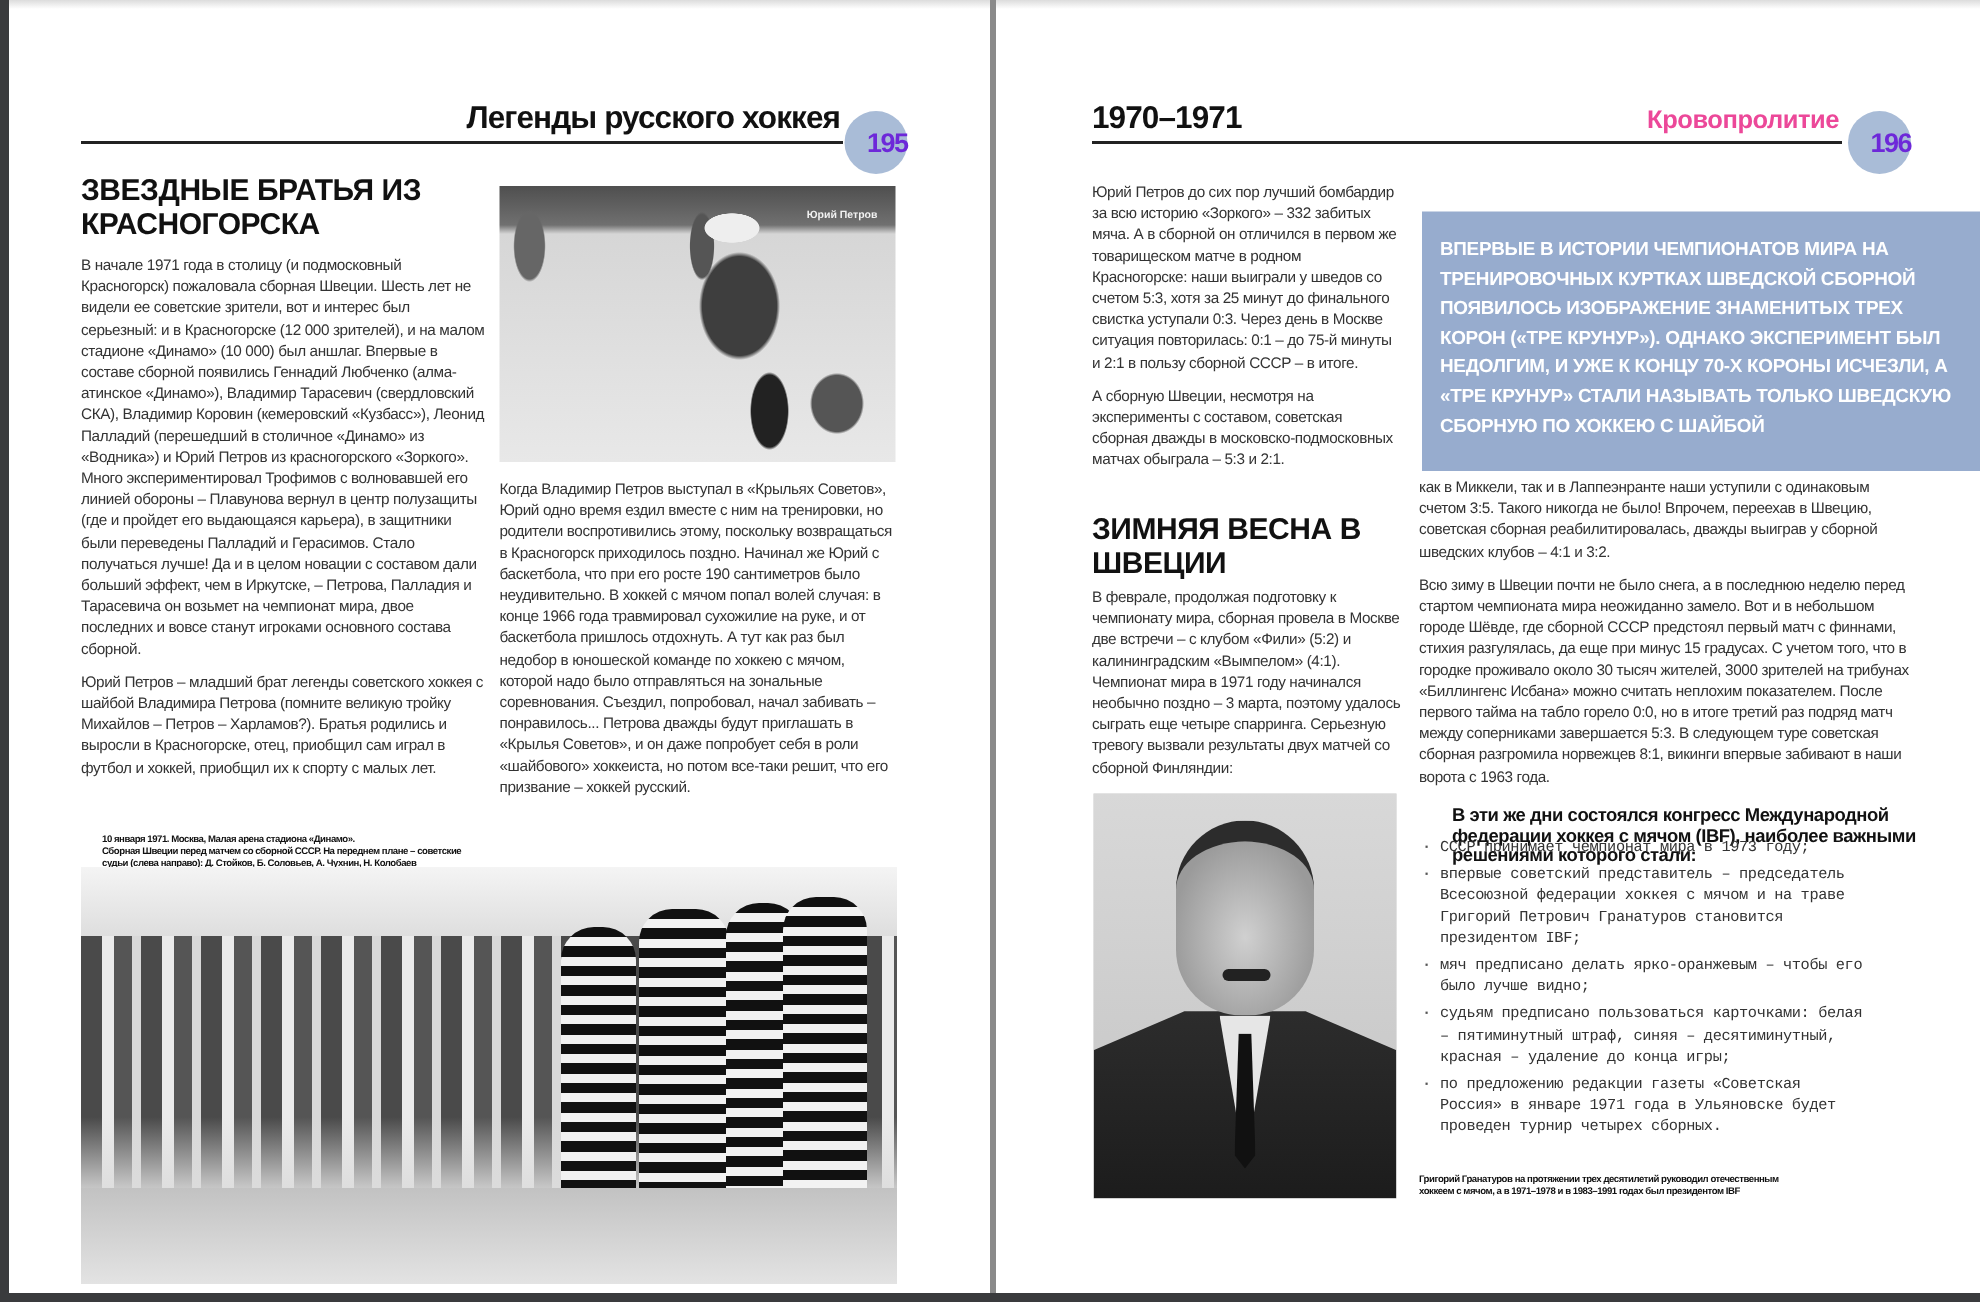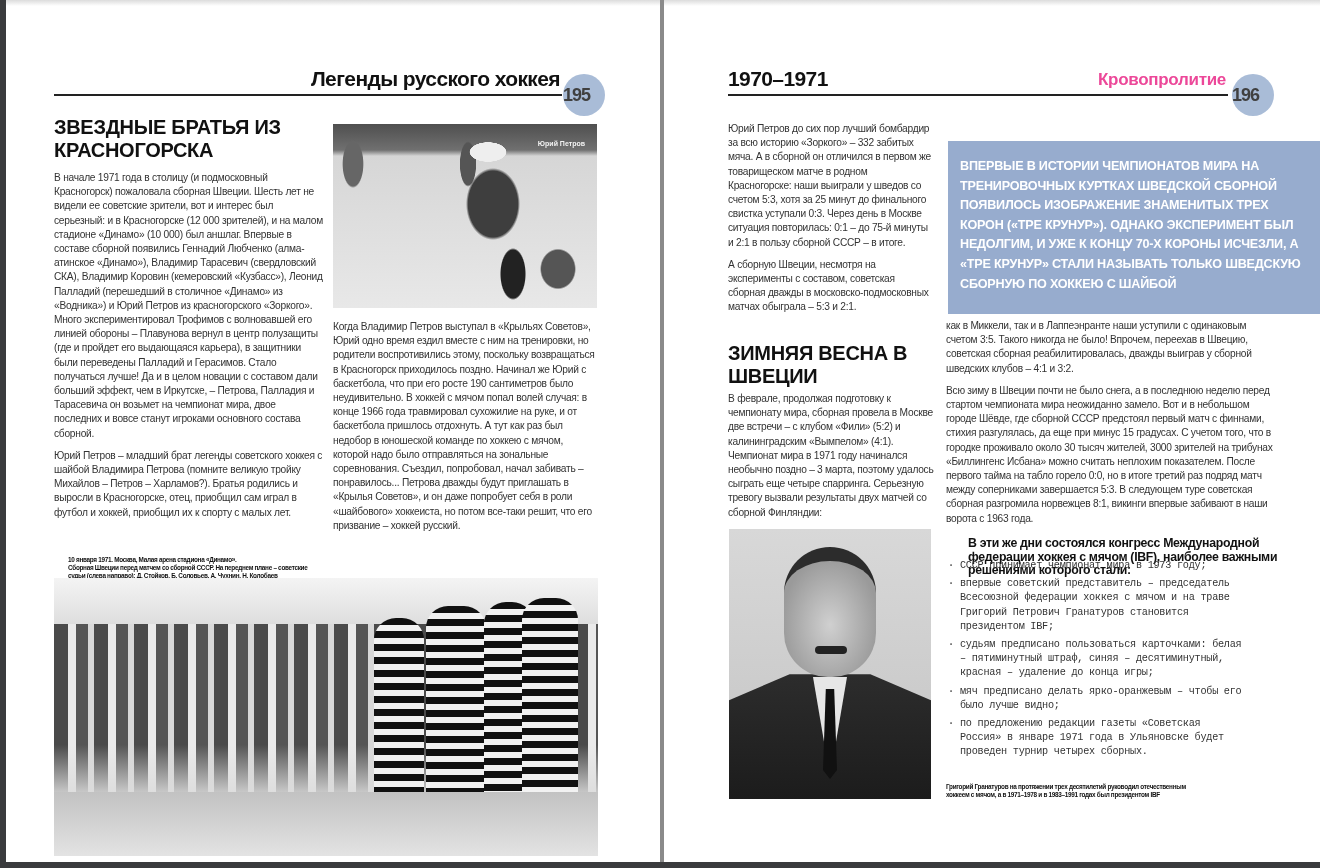--- a/index.html
+++ b/index.html
@@ -15,21 +15,21 @@
 
   
   .run-head { position: absolute; top: 66px; height: 30px; border-bottom: 2px solid #222; }
   .run-head-left { left: 48px; width: 508px; }
   .run-head-right { left: 64px; width: 500px; text-align: center; }
   .run-title-bold { position: absolute; bottom: 3px; font-family: "Liberation Sans Narrow", "Liberation Sans", sans-serif; font-weight: 700; font-size: 21px; color: #111; letter-spacing: -0.6px; }
   .run-head-left .run-title-bold { right: 2px; }
   .run-head-right .run-title-bold { left: 0; }
   .run-title-light { position: absolute; right: 2px; bottom: 4px; font-size: 17px; color: #ec4899; font-weight: 700; letter-spacing: -0.3px; }
 
-  .page-num { position: absolute; top: 74px; width: 42px; height: 42px; border-radius: 50%; background: #a9bcd7; color: #404040; font-weight: 700; font-size: 18px; text-align: left; line-height: 42px; letter-spacing: -1px; }
+  .page-num { position: absolute; top: 74px; width: 42px; height: 42px; border-radius: 50%; background: #a9bcd7; color: #6d28d9; font-weight: 700; font-size: 18px; text-align: right; line-height: 42px; letter-spacing: -1px; }
   .page-num-left { left: 557px; }
   .page-num-right { left: 568px; }
 
   .headline { position: absolute; font-weight: 700; font-size: 20px; line-height: 23px; color: #111; letter-spacing: -0.3px; text-transform: uppercase; }
   .body-text { position: absolute; font-family: "Liberation Sans Narrow", "Liberation Sans", sans-serif; font-size: 10.2px; line-height: 14.2px; color: #333; letter-spacing: -0.25px; }
   .body-text p + p { margin-top: 8px; }
 
   .caption { position: absolute; font-weight: 700; font-size: 6.4px; line-height: 8px; color: #111; letter-spacing: -0.3px; }
 
   
@@ -144,22 +144,22 @@
 
     <div class="body-text" style="left:282px; top:319px; width:330px;">
       <p>как в Миккели, так и в Лаппеэнранте наши уступили с одинаковым счетом 3:5. Такого никогда не было! Впрочем, переехав в Швецию, советская сборная реабилитировалась, дважды выиграв у сборной шведских клубов – 4:1 и 3:2.</p>
       <p>Всю зиму в Швеции почти не было снега, а в последнюю неделю перед стартом чемпионата мира неожиданно замело. Вот и в небольшом городе Шёвде, где сборной СССР предстоял первый матч с финнами, стихия разгулялась, да еще при минус 15 градусах. С учетом того, что в городке проживало около 30 тысяч жителей, 3000 зрителей на трибунах «Биллингенс Исбана» можно считать неплохим показателем. После первого тайма на табло горело 0:0, но в итоге третий раз подряд матч между соперниками завершается 5:3. В следующем туре советская сборная разгромила норвежцев 8:1, викинги впервые забивают в наши ворота с 1963 года.</p>
     </div>
 
     <div class="sidebar-title">В эти же дни состоялся конгресс Международной федерации хоккея с мячом (IBF), наиболее важными решениями которого стали:</div>
     <ul class="decisions">
       <li>СССР принимает чемпионат мира в 1973 году;</li>
       <li>впервые советский представитель – председатель Всесоюзной федерации хоккея с мячом и на траве Григорий Петрович Гранатуров становится президентом IBF;</li>
+      <li>мяч предписано делать ярко-оранжевым – чтобы его было лучше видно;</li>
       <li>судьям предписано пользоваться карточками: белая – пятиминутный штраф, синяя – десятиминутный, красная – удаление до конца игры;</li>
-      <li>мяч предписано делать ярко-оранжевым – чтобы его было лучше видно;</li>
       <li>по предложению редакции газеты «Советская Россия» в январе 1971 года в Ульяновске будет проведен турнир четырех сборных.</li>
     </ul>
 
     <div class="photo photo-granat" style="left:65px;">
       <div class="bg"></div>
       <div class="body"></div>
       <div class="shirt"></div>
       <div class="tie"></div>
       <div class="head"></div>
       <div class="mustache"></div>

